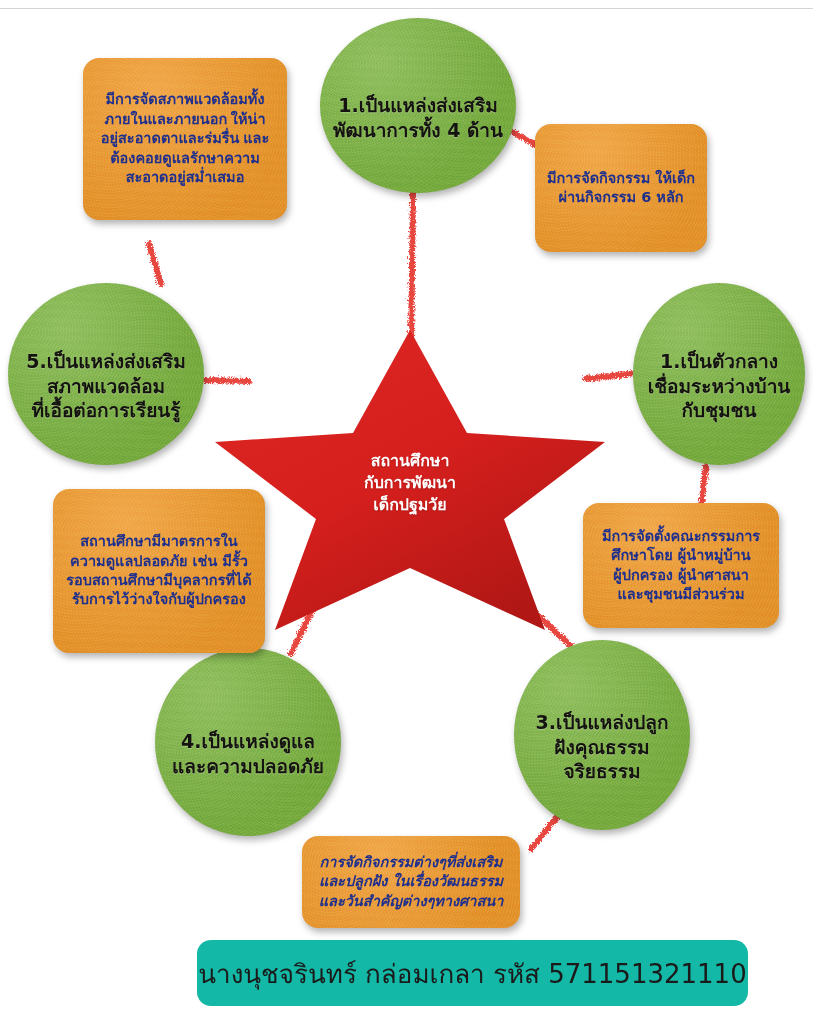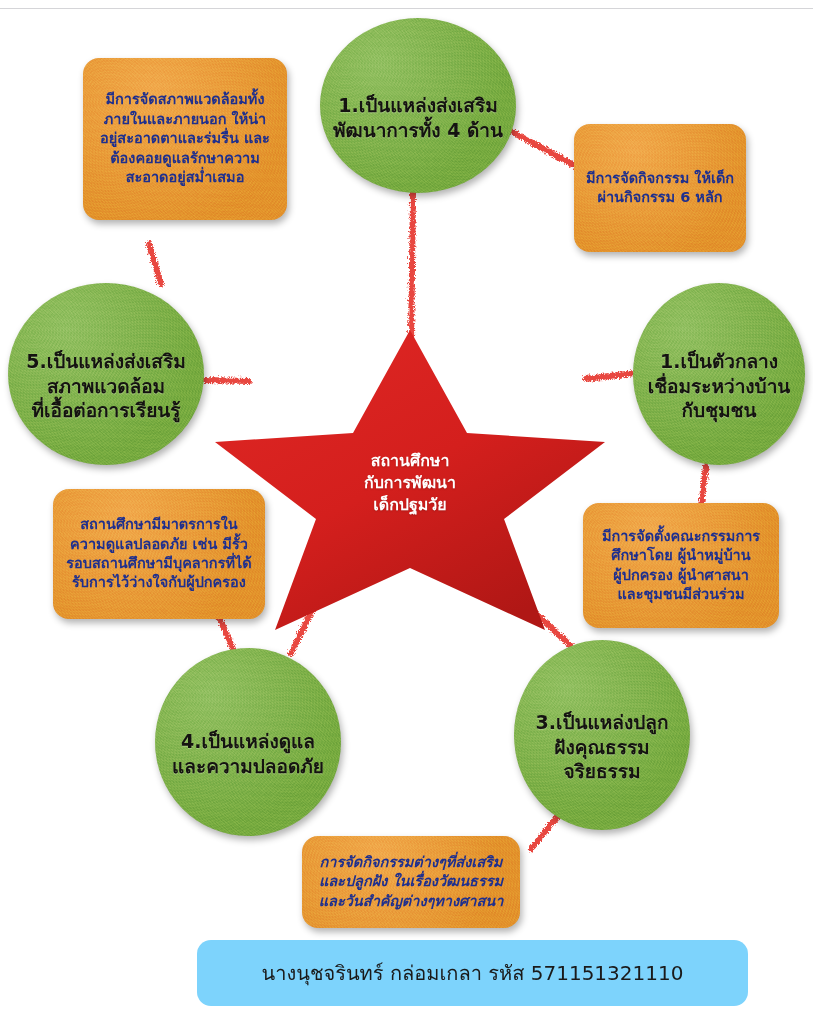--- a/index.html
+++ b/index.html
@@ -80,23 +80,23 @@
   #star-label .txt{
     margin-top:120px;
     color:#fff;font-size:16px;font-weight:700;line-height:1.38;text-align:center;
     white-space:pre-line;
     text-shadow:0 1px 2px rgba(0,0,0,.18);
   }
 
   
   .footer{
     position:absolute;left:197px;top:940px;width:551px;height:66px;
-    background:#7dd3fc;border-radius:14px;
+    background:#14b8a6;border-radius:14px;
     display:flex;align-items:center;justify-content:center;
-    color:#1a1a1a;font-size:20px;font-weight:400;
+    color:#1a1a1a;font-size:26px;font-weight:400;
     z-index:5;
   }
 </style>
 </head>
 <body>
 
 <div id="stage">
 
   <div class="topline"></div>
 
@@ -145,21 +145,21 @@
     <div class="txt">สถานศึกษา
 กับการพัฒนา
 เด็กปฐมวัย</div>
   </div>
 
   <div class="circle" style="left:320px;top:18px;width:196px;height:175px;">
     <span class="grain"></span>
     <div class="txt">1.เป็นแหล่งส่งเสริม
 พัฒนาการทั้ง 4 ด้าน</div>
   </div>
-  <div class="obox" style="left:574px;top:124px;width:172px;height:128px;justify-content:center;">
+  <div class="obox" style="left:535px;top:124px;width:172px;height:128px;justify-content:center;">
     <span class="grain"></span>
     <div class="txt">มีการจัดกิจกรรม ให้เด็ก
 ผ่านกิจกรรม 6 หลัก</div>
   </div>
 
   <div class="circle" style="left:633px;top:283px;width:172px;height:182px;">
     <span class="grain"></span>
     <div class="txt">1.เป็นตัวกลาง
 เชื่อมระหว่างบ้าน
 กับชุมชน</div>
@@ -183,35 +183,35 @@
     <div class="txt">การจัดกิจกรรมต่างๆที่ส่งเสริม
 และปลูกฝัง ในเรื่องวัฒนธรรม
 และวันสำคัญต่างๆทางศาสนา</div>
   </div>
 
   <div class="circle" style="left:155px;top:648px;width:186px;height:188px;">
     <span class="grain"></span>
     <div class="txt">4.เป็นแหล่งดูแล
 และความปลอดภัย</div>
   </div>
-  <div class="obox" style="left:53px;top:489px;width:212px;height:130px;">
+  <div class="obox" style="left:53px;top:489px;width:212px;height:164px;">
     <span class="grain"></span>
     <div class="txt">สถานศึกษามีมาตรการใน
 ความดูแลปลอดภัย เช่น มีรั้ว
 รอบสถานศึกษามีบุคลากรที่ได้
 รับการไว้ว่างใจกับผู้ปกครอง</div>
   </div>
 
   <div class="circle" style="left:8px;top:283px;width:196px;height:182px;">
     <span class="grain"></span>
     <div class="txt">5.เป็นแหล่งส่งเสริม
 สภาพแวดล้อม
 ที่เอื้อต่อการเรียนรู้</div>
   </div>
-  <div class="obox" style="left:83px;top:58px;width:204px;height:162px;">
+  <div class="obox" style="left:83px;top:58px;width:204px;height:162px;font-family:Liberation Serif, serif;">
     <span class="grain"></span>
     <div class="txt">มีการจัดสภาพแวดล้อมทั้ง
 ภายในและภายนอก ให้น่า
 อยู่สะอาดตาและร่มรื่น และ
 ต้องคอยดูแลรักษาความ
 สะอาดอยู่สม่ำเสมอ</div>
   </div>
 
   <div class="footer">
     <span>นางนุชจรินทร์ กล่อมเกลา รหัส 571151321110</span>

